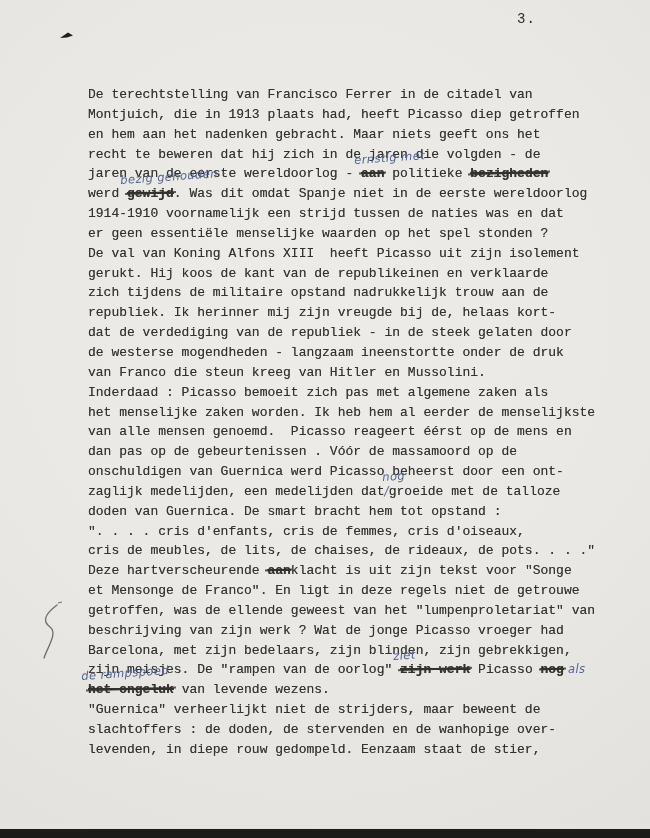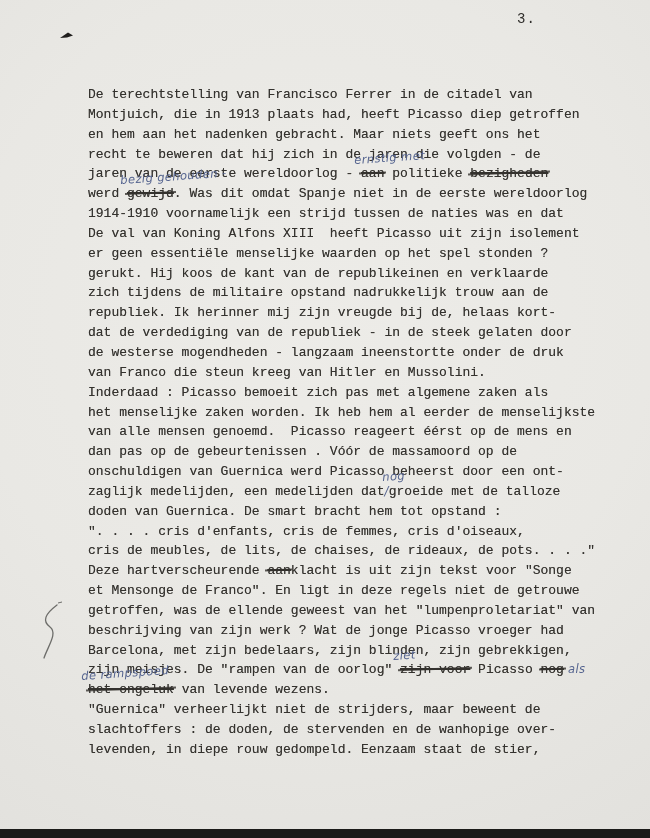--- a/index.html
+++ b/index.html
@@ -22,20 +22,21 @@
     font-size:13px;line-height:19.85px;color:#34322e;
     text-shadow:0 0 0.5px rgba(40,38,34,0.55);
     margin-top:15px;
   }
   .line{white-space:pre;position:relative;}
   .t{}
   .strike{
     position:relative;
     text-decoration:line-through;
     text-decoration-thickness:1.5px;
+    font-weight:bold;
   }
   .strike::after{
     content:"";position:absolute;left:-2px;right:-2px;top:40%;
     border-top:2px solid rgba(52,50,46,0.8);
     transform:rotate(-2deg);
   }
   .hw{
     font-family:"DejaVu Sans",sans-serif;
     font-style:italic;
     color:#55648f;
@@ -71,43 +72,43 @@
   </span>
 
   <div class="typed-text">
       <div class="line"><span class="t">De terechtstelling van Francisco Ferrer in de citadel van</span></div>
       <div class="line"><span class="t">Montjuich, die in 1913 plaats had, heeft Picasso diep getroffen</span></div>
       <div class="line"><span class="t">en hem aan het nadenken gebracht. Maar niets geeft ons het</span></div>
       <div class="line"><span class="t">recht te beweren dat hij zich in de jaren die volgden - de</span></div>
       <div class="line"><span class="t">jaren van de eerste wereldoorlog - </span><span class="rel"><span class="t strike">aan</span><span class="above hw">ernstig met</span></span><span class="t"> politieke </span><span class="t strike">bezigheden</span></div>
       <div class="line"><span class="t">werd </span><span class="rel"><span class="t strike">gewijd</span><span class="above hw">bezig gehouden -</span></span><span class="t">. Was dit omdat Spanje niet in de eerste wereldoorlog</span></div>
       <div class="line"><span class="t">1914-1910 voornamelijk een strijd tussen de naties was en dat</span></div>
+      <div class="line"><span class="t">er geen essentiële menselijke waarden op het spel stonden ?</span></div>
       <div class="line"><span class="t">De val van Koning Alfons XIII  heeft Picasso uit zijn isolement</span></div>
-      <div class="line"><span class="t">er geen essentiële menselijke waarden op het spel stonden ?</span></div>
       <div class="line"><span class="t">gerukt. Hij koos de kant van de republikeinen en verklaarde</span></div>
       <div class="line"><span class="t">zich tijdens de militaire opstand nadrukkelijk trouw aan de</span></div>
       <div class="line"><span class="t">republiek. Ik herinner mij zijn vreugde bij de, helaas kort-</span></div>
       <div class="line"><span class="t">dat de verdediging van de republiek - in de steek gelaten door</span></div>
       <div class="line"><span class="t">de westerse mogendheden - langzaam ineenstortte onder de druk</span></div>
       <div class="line"><span class="t">van Franco die steun kreeg van Hitler en Mussolini.</span></div>
       <div class="line"><span class="t">Inderdaad : Picasso bemoeit zich pas met algemene zaken als</span></div>
       <div class="line"><span class="t">het menselijke zaken worden. Ik heb hem al eerder de menselijkste</span></div>
       <div class="line"><span class="t">van alle mensen genoemd.  Picasso reageert éérst op de mens en</span></div>
       <div class="line"><span class="t">dan pas op de gebeurtenissen . Vóór de massamoord op de</span></div>
       <div class="line"><span class="t">onschuldigen van Guernica werd Picasso beheerst door een ont-</span></div>
       <div class="line"><span class="t">zaglijk medelijden, een medelijden dat</span><span class="hw">/</span><span class="rel"><span class="t">groeide</span><span class="above hw">nog</span></span><span class="t"> met de talloze</span></div>
       <div class="line"><span class="t">doden van Guernica. De smart bracht hem tot opstand :</span></div>
       <div class="line"><span class="t">". . . . cris d'enfants, cris de femmes, cris d'oiseaux,</span></div>
       <div class="line"><span class="t">cris de meubles, de lits, de chaises, de rideaux, de pots. . . ."</span></div>
       <div class="line"><span class="t">Deze hartverscheurende </span><span class="t strike">aan</span><span class="t">klacht is uit zijn tekst voor "Songe</span></div>
       <div class="line"><span class="t">et Mensonge de Franco". En ligt in deze regels niet de getrouwe</span></div>
       <div class="line"><span class="t">getroffen, was de ellende geweest van het "lumpenproletariat" van</span></div>
       <div class="line"><span class="t">beschrijving van zijn werk ? Wat de jonge Picasso vroeger had</span></div>
       <div class="line"><span class="t">Barcelona, met zijn bedelaars, zijn blinden, zijn gebrekkigen,</span></div>
-      <div class="line"><span class="t">zijn meisjes. De "rampen van de oorlog" </span><span class="rel"><span class="t strike">zijn voor</span><span class="above hw">ziet</span></span><span class="t"> Picasso </span><span class="t strike">nog</span><span class="hw"> als</span></div>
+      <div class="line"><span class="t">zijn meisjes. De "rampen van de oorlog" </span><span class="rel"><span class="t strike">zijn werk</span><span class="above hw">ziet</span></span><span class="t"> Picasso </span><span class="t strike">nog</span><span class="hw"> als</span></div>
       <div class="line"><span class="rel"><span class="t strike">het ongeluk</span><span class="above hw">de rampspoed</span></span><span class="t"> van levende wezens.</span></div>
       <div class="line"><span class="t">"Guernica" verheerlijkt niet de strijders, maar beweent de</span></div>
       <div class="line"><span class="t">slachtoffers : de doden, de stervenden en de wanhopige over-</span></div>
       <div class="line"><span class="t">levenden, in diepe rouw gedompeld. Eenzaam staat de stier,</span></div>
     </div>
 
   <span class="margin-squiggle">
     <svg width="30" height="62" viewBox="0 0 30 62">
       <path d="M23,5 C11,14 8,21 16,27 C24,33 14,46 10,58" stroke="#6d6d6a" fill="none" stroke-width="1.3" stroke-linecap="round"></path>
       <path d="M24,3 L28,2" stroke="#6d6d6a" fill="none" stroke-width="1"></path>

